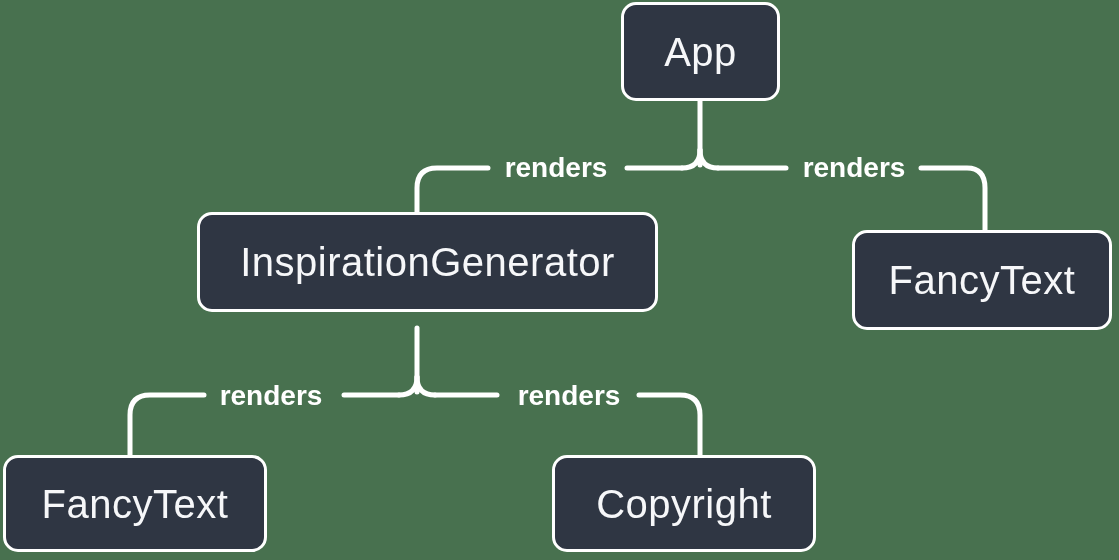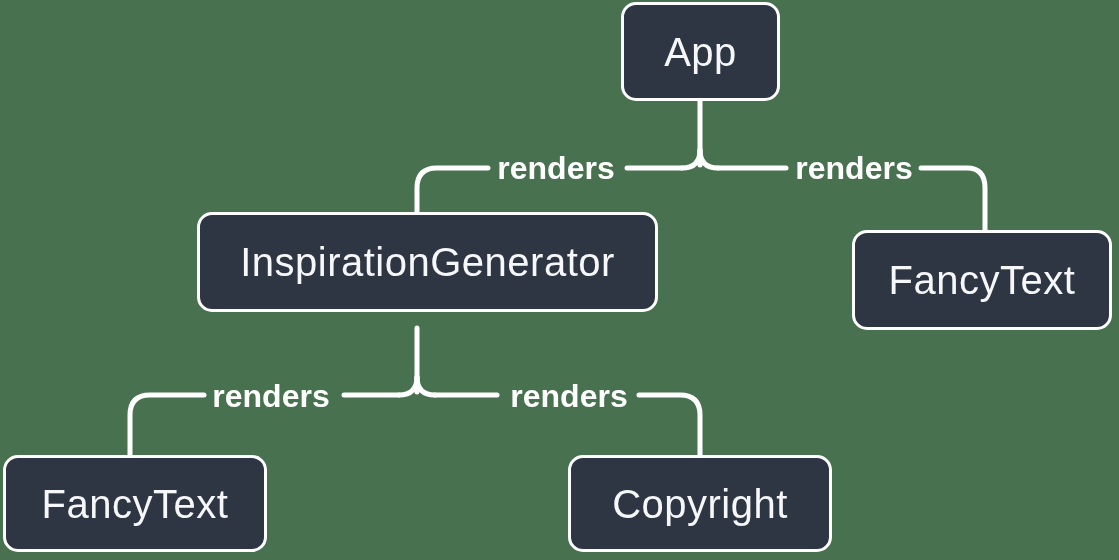--- a/index.html
+++ b/index.html
@@ -28,26 +28,26 @@
     color:var(--node-text);
     font-size:40px;
     line-height:1;
     letter-spacing:0.5px;
     white-space:nowrap;
   }
   .node-app{left:621px;top:2px;width:159px;height:99px;justify-content:center;}
   .node-inspiration-generator{left:197px;top:212px;width:461px;height:100px;}
   .node-fancy-text-top{left:852px;top:230px;width:260px;height:100px;}
   .node-fancy-text-bottom{left:3px;top:455px;width:264px;height:97px;}
-  .node-copyright{left:568px;top:455px;width:264px;height:97px;text-align:center;}
+  .node-copyright{left:552px;top:455px;width:264px;height:97px;text-align:center;}
   .edge-label{
     position:absolute;
     transform:translate(-50%,-50%);
     color:var(--edge-text);
-    font-size:32px;
+    font-size:28px;
     font-weight:600;
     line-height:1;
     white-space:nowrap;
   }
   .edge-label-1{left:556px;top:168px;}
   .edge-label-2{left:854px;top:168px;}
   .edge-label-3{left:271px;top:396px;}
   .edge-label-4{left:569px;top:396px;}
 </style>
 </head>

